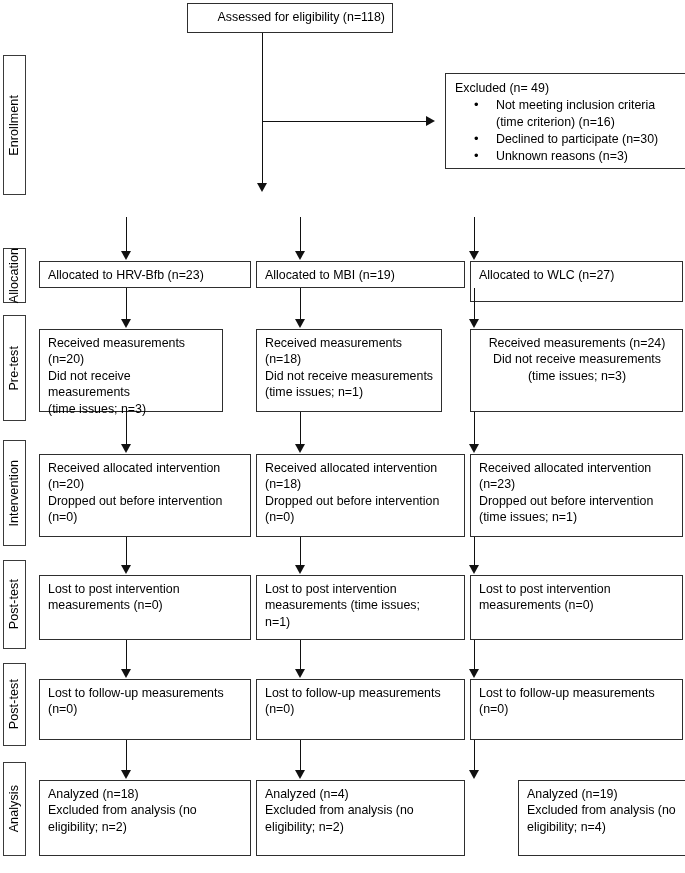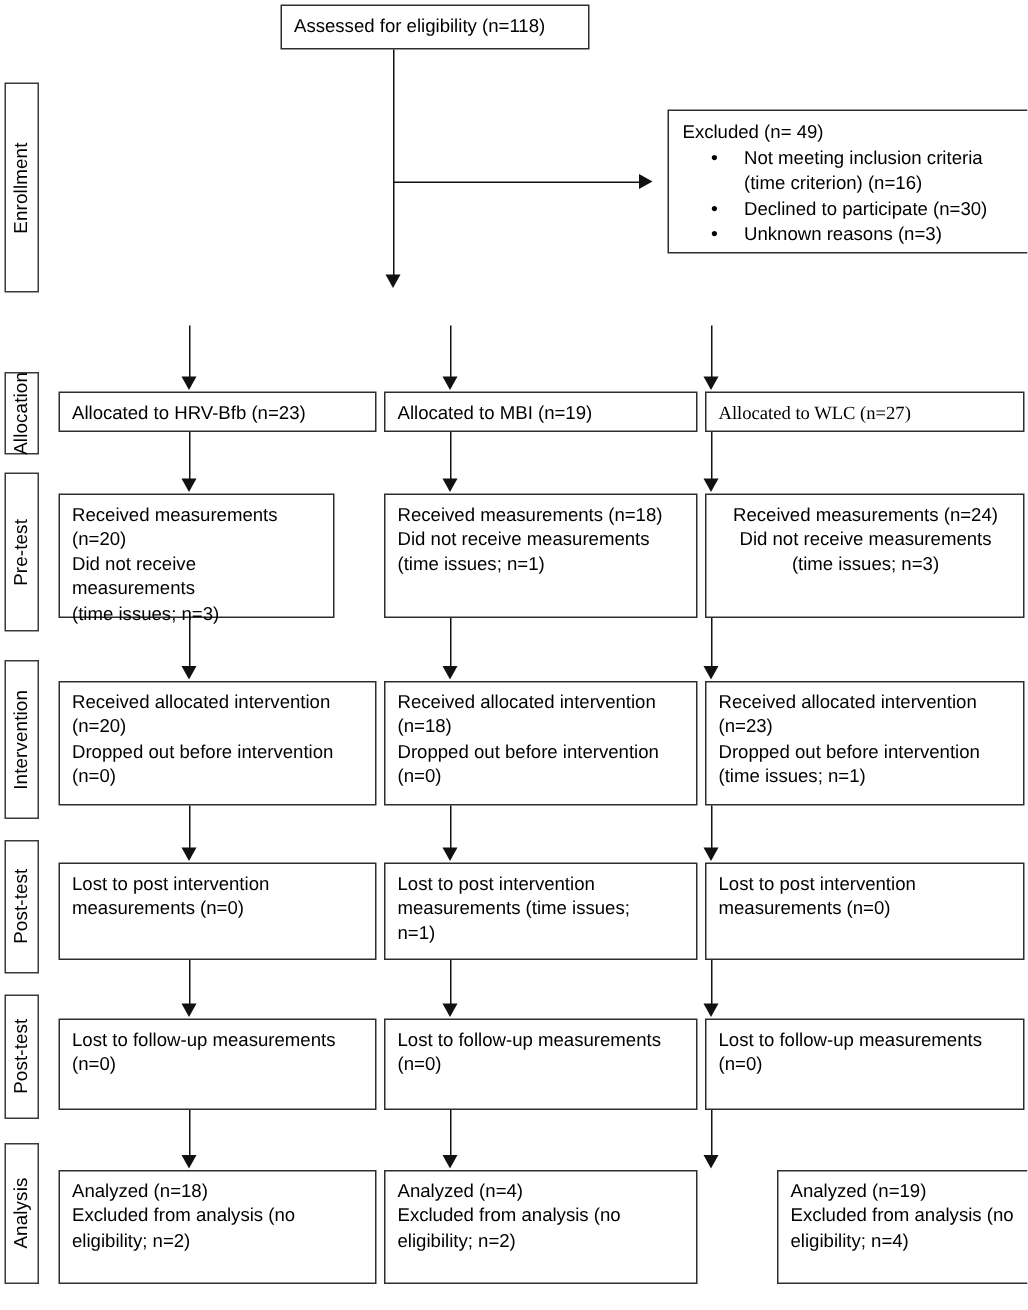--- a/index.html
+++ b/index.html
@@ -49,21 +49,21 @@
     box-sizing: border-box;
     font-size: 12.4px;
     line-height: 1.32;
   }
   .box .txt {
     padding: 5px 7px 4px 8px;
     display: block;
     white-space: pre-line;
   }
   .box.center .txt {
-    text-align: left;
+    text-align: right;
     padding-top: 5px;
   }
 
   
   .excl-title {
     display: block;
     padding: 6px 6px 1px 9px;
     font-size: 12.4px;
     line-height: 1.3;
   }
@@ -169,37 +169,37 @@
   <div class="arrow-down" style="left:295px;top:251px;"></div>
   <div class="vline" style="left:474px;top:217px;height:36px;"></div>
   <div class="arrow-down" style="left:469px;top:251px;"></div>
 
   <div class="box" style="left:39px;top:261px;width:212px;height:27px;">
     <span class="txt">Allocated to HRV-Bfb (n=23)</span>
   </div>
   <div class="box" style="left:256px;top:261px;width:209px;height:27px;">
     <span class="txt">Allocated to MBI (n=19)</span>
   </div>
-  <div class="box" style="left:470px;top:261px;width:213px;height:27px;font-family:Liberation Serif, serif;">
+  <div class="box" style="left:470px;top:261px;width:213px;height:41px;">
     <span class="txt">Allocated to WLC (n=27)</span>
   </div>
 
   <div class="vline" style="left:126px;top:288px;height:33px;"></div>
   <div class="arrow-down" style="left:121px;top:319px;"></div>
   <div class="vline" style="left:300px;top:288px;height:33px;"></div>
   <div class="arrow-down" style="left:295px;top:319px;"></div>
   <div class="vline" style="left:474px;top:288px;height:33px;"></div>
   <div class="arrow-down" style="left:469px;top:319px;"></div>
 
   <div class="box" style="left:39px;top:329px;width:184px;height:83px;">
     <span class="txt">Received measurements (n=20)
 Did not receive measurements
 (time issues; n=3)</span>
   </div>
-  <div class="box" style="left:256px;top:329px;width:209px;height:83px;">
+  <div class="box" style="left:256px;top:329px;width:186px;height:83px;">
     <span class="txt">Received measurements (n=18)
 Did not receive measurements
 (time issues; n=1)</span>
   </div>
   <div class="box" style="left:470px;top:329px;width:213px;height:83px;text-align:center;">
     <span class="txt">Received measurements (n=24)
 Did not receive measurements
 (time issues; n=3)</span>
   </div>
 

